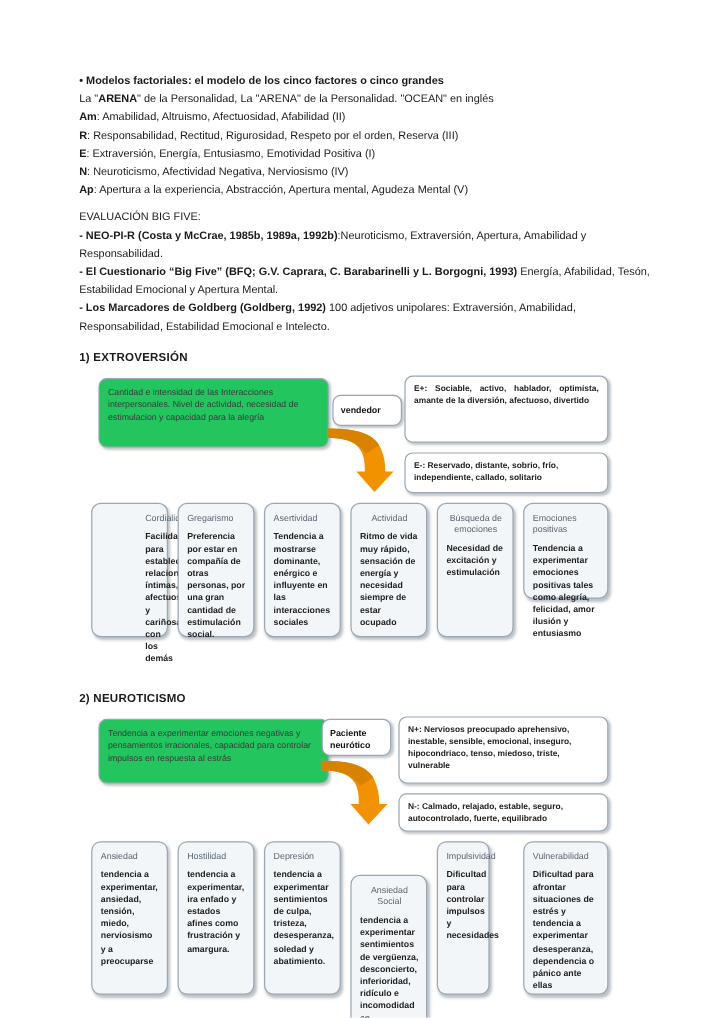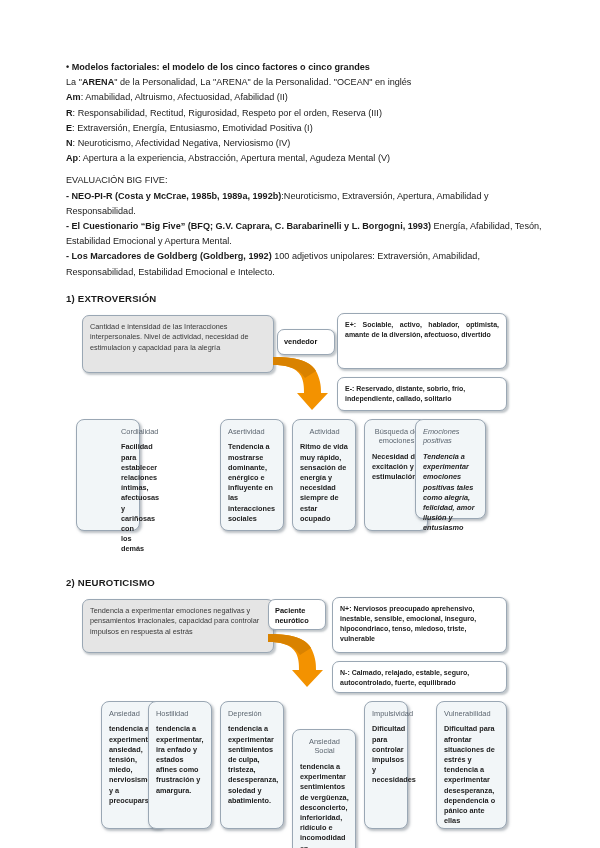--- a/index.html
+++ b/index.html
@@ -29,21 +29,21 @@
   .section-title-2 { margin-top: 24px; }
 
   
   .rbox {
     position: absolute;
     border: 1px solid #9aa7b4;
     border-radius: 7px;
     background: #ffffff;
     box-shadow: 1.5px 1.5px 2px rgba(120,130,140,.45);
   }
-  .rbox.tint { background: #e5e5e5; }
+  .rbox.tint { background: #22c55e; }
   .rbox .inner { padding: 6px 7px; }
 
   .txt-desc {
     font-size: 7.3px; line-height: 10.4px; color: #3a3a3a;
   }
   .txt-pole {
     font-size: 7.0px; line-height: 10.0px; color: #222;
     font-weight: bold;
   }
   .txt-pole.justify { text-align: justify; }
@@ -132,37 +132,41 @@
       <div class="inner">
           <div class="txt-pole">E-: Reservado, distante, sobrio, frío, independiente, callado, solitario</div>
         </div>
     </div>
 
     <div class="facet" style="left:10px;  top:106px; width:64px; height:112px;padding-left:44px;">
       <div class="facet-title">Cordialidad</div>
       <div class="facet-body">Facilidad para establecer relaciones íntimas, afectuosas y cariñosas con los demás</div>
     </div>
 
+    <div class="facet" style="left:82px;  top:106px; width:64px; height:112px;">
+      <div class="facet-title">Gregarismo</div>
+      <div class="facet-body">Preferencia por estar en compañía de otras personas, por una gran cantidad de estimulación social.</div>
+    </div>
 
     <div class="facet" style="left:154px; top:106px; width:64px; height:112px;">
       <div class="facet-title">Asertividad</div>
       <div class="facet-body">Tendencia a mostrarse dominante, enérgico e influyente en las interacciones sociales</div>
     </div>
 
     <div class="facet" style="left:226px; top:106px; width:64px; height:112px;">
       <div class="facet-title center">Actividad</div>
       <div class="facet-body">Ritmo de vida muy rápido, sensación de energía y necesidad siempre de estar ocupado</div>
     </div>
 
     <div class="facet" style="left:298px; top:106px; width:64px; height:112px;">
       <div class="facet-title center">Búsqueda de emociones</div>
       <div class="facet-body">Necesidad de excitación y estimulación</div>
     </div>
 
-    <div class="facet" style="left:349px; top:106px; width:71px; height:100px;font-style:italic;">
+    <div class="facet" style="left:370px; top:106px; width:71px; height:80px;">
       <div class="facet-title">Emociones positivas</div>
       <div class="facet-body">Tendencia a experimentar emociones positivas tales como alegría, felicidad, amor ilusión y entusiasmo</div>
     </div>
   </div>
 
   <div class="section-title section-title-2">2) NEUROTICISMO</div>
 
   <div class="stage" style="height:200px;">
 
     <div class="rbox tint" style="left:16px; top:2px; width:192px; height:54px;">
@@ -188,21 +192,21 @@
           <div class="txt-pole">N+: Nerviosos preocupado aprehensivo, inestable, sensible, emocional, inseguro, hipocondriaco, tenso, miedoso, triste, vulnerable</div>
         </div>
     </div>
 
     <div class="rbox" style="left:266px; top:64px; width:175px; height:32px;">
       <div class="inner">
           <div class="txt-pole">N-: Calmado, relajado, estable, seguro, autocontrolado, fuerte, equilibrado</div>
         </div>
     </div>
 
-    <div class="facet" style="left:10px;  top:104px; width:64px; height:128px;margin-left:25px;">
+    <div class="facet" style="left:10px;  top:104px; width:64px; height:128px;">
       <div class="facet-title">Ansiedad</div>
       <div class="facet-body">tendencia a experimentar, ansiedad, tensión, miedo, nerviosismo y a preocuparse</div>
     </div>
 
     <div class="facet" style="left:82px;  top:104px; width:64px; height:128px;">
       <div class="facet-title">Hostilidad</div>
       <div class="facet-body">tendencia a experimentar, ira enfado y estados afines como frustración y amargura.</div>
     </div>
 
     <div class="facet" style="left:154px; top:104px; width:64px; height:128px;">

